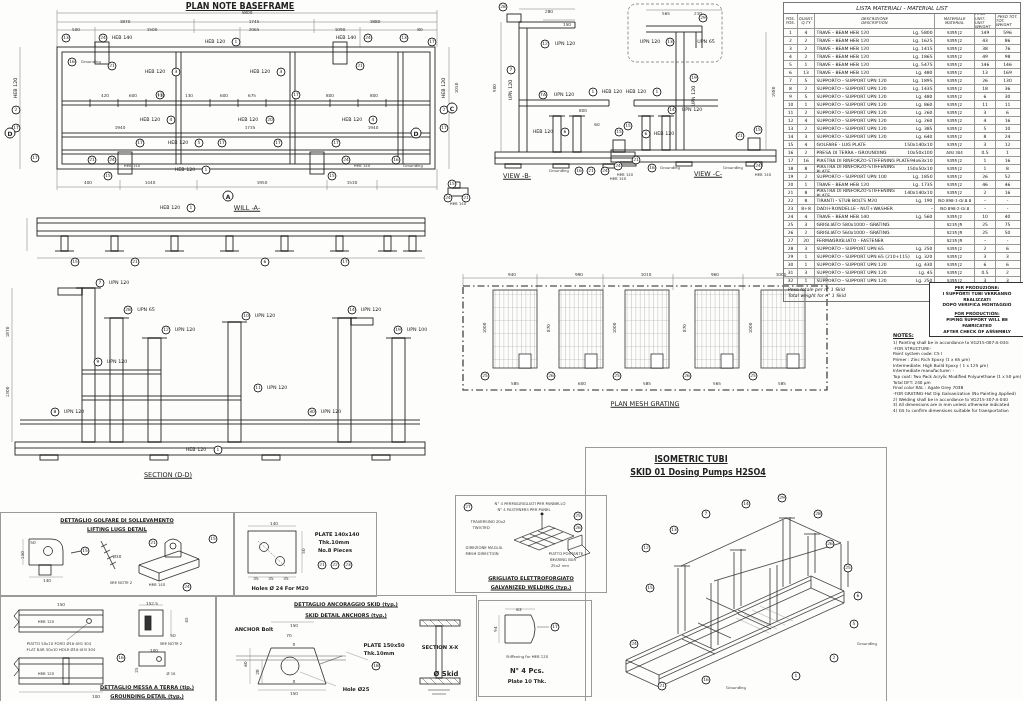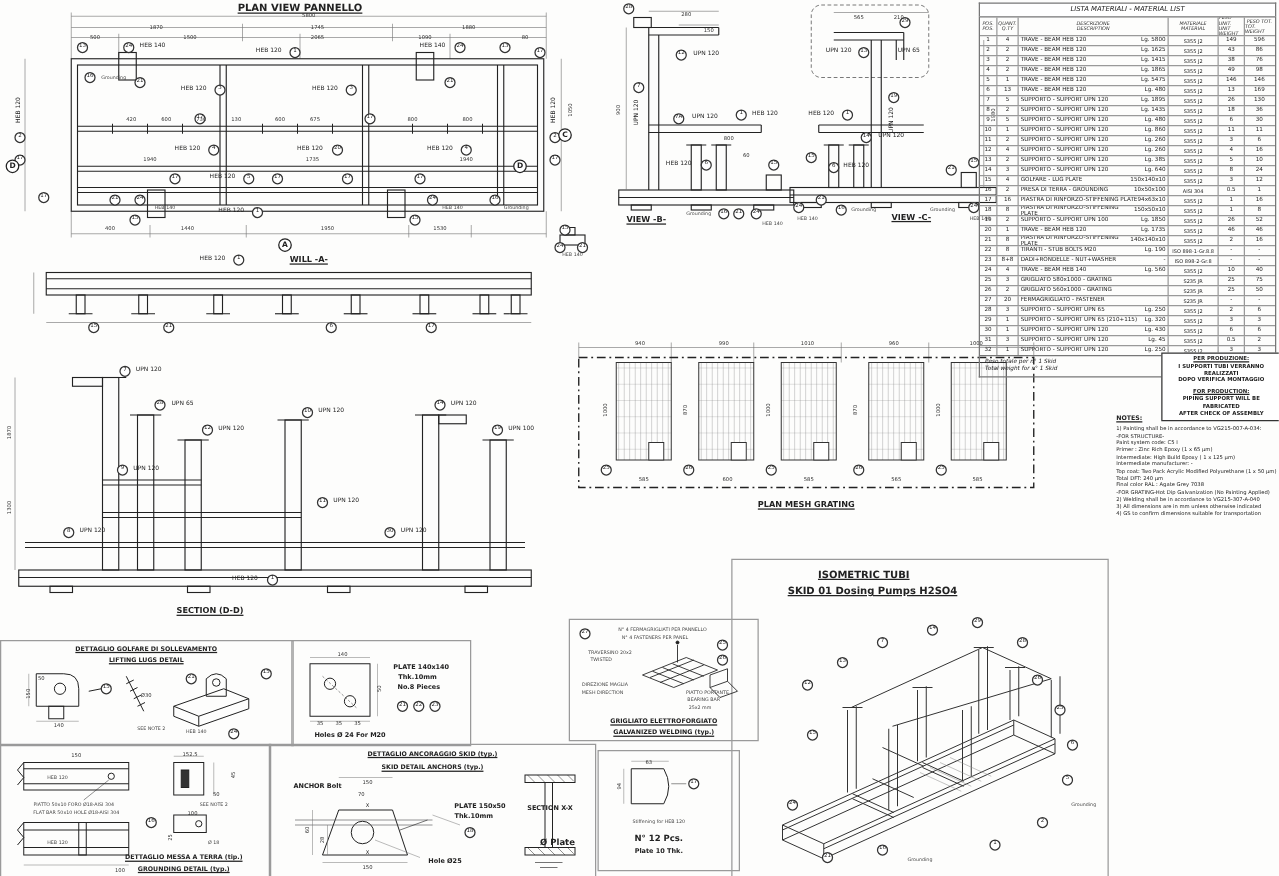--- a/index.html
+++ b/index.html
@@ -8,21 +8,21 @@
   .box{border:0.8px solid #9a9a9a}
   svg{position:absolute;left:0;top:0}
   .ann{position:absolute;transform:translate(-50%,-50%);white-space:nowrap;line-height:1;color:#222}
   .ann-label{font-size:4.8px}
   .ann-tiny{font-size:3.8px;color:#444}
   .ann-dim{font-size:4.2px;color:#333}
   .ann-vdim{font-size:4.2px;color:#333;transform:translate(-50%,-50%) rotate(-90deg)}
   .ann-vlabel{font-size:4.8px;transform:translate(-50%,-50%) rotate(-90deg)}
   .ann-balloon{width:9px;height:9px;border:0.7px solid #333;border-radius:50%;font-size:4.4px;display:flex;align-items:center;justify-content:center;background:#fff;box-sizing:border-box}
   .ann-marker{width:11px;height:11px;border:0.9px solid #222;border-radius:50%;font-size:6px;font-weight:bold;display:flex;align-items:center;justify-content:center;background:#fff;box-sizing:border-box}
-  .ann-title{font-size:6.5px;font-weight:bold;text-decoration:underline}
+  .ann-title{font-size:6.5px;font-weight:normal;text-decoration:underline}
   .ann-h1{font-size:8px;font-weight:bold;text-decoration:underline}
   .ann-iso1{font-size:8px;font-weight:bold;text-decoration:underline}
   .ann-dtitle{font-size:5px;font-weight:bold;text-decoration:underline}
   .ann-label-b{font-size:5.2px;font-weight:bold}
   .ann-label-bb{font-size:6.8px;font-weight:bold}
   
   #v-table{left:783px;top:2px;width:238px;height:272px;font-size:4.5px}
   #mt-title{height:10px;display:flex;align-items:center;justify-content:center;font-style:italic;font-size:5.5px;border:0.6px solid #777;border-bottom:none;background:#fff}
   .mt-grid{display:flex;flex-direction:column;border:0.6px solid #777}
   .mt-row{display:flex;border-bottom:0.4px solid #999;height:7px;align-items:stretch}
@@ -100,21 +100,21 @@
         <line x1="118" y1="99" x2="118" y2="107"></line>
         <line x1="146" y1="99" x2="146" y2="107"></line>
       <line x1="210" y1="99" x2="210" y2="107"></line>
         <line x1="238" y1="99" x2="238" y2="107"></line>
         <line x1="266" y1="99" x2="266" y2="107"></line>
       <line x1="330" y1="99" x2="330" y2="107"></line>
         <line x1="358" y1="99" x2="358" y2="107"></line>
         <line x1="386" y1="99" x2="386" y2="107"></line>
     </g>
   </svg>
-<div class="ann ann-h1" style="left: 240px; top: 7px;">PLAN VIEW PANNELLO</div>
+<div class="ann ann-h1" style="left: 240px; top: 7px;">PLAN NOTE BASEFRAME</div>
     <div class="ann ann-dim" style="left: 247px; top: 13px;">5800</div>
     <div class="ann ann-dim" style="left: 125px; top: 22px;">1870</div>
     <div class="ann ann-dim" style="left: 254px; top: 22px;">1745</div>
     <div class="ann ann-dim" style="left: 375px; top: 22px;">1880</div>
     <div class="ann ann-dim" style="left: 76px; top: 30px;">500</div>
     <div class="ann ann-dim" style="left: 152px; top: 30px;">1500</div>
     <div class="ann ann-dim" style="left: 254px; top: 30px;">2065</div>
     <div class="ann ann-dim" style="left: 340px; top: 30px;">1090</div>
     <div class="ann ann-dim" style="left: 420px; top: 30px;">80</div>
     <div class="ann ann-balloon" style="left: 66px; top: 38px;">13</div>
@@ -222,21 +222,21 @@
   </svg>
 <div class="ann ann-label" style="left: 155px; top: 8px;">HEB 120</div>
     <div class="ann ann-balloon" style="left: 176px; top: 8px;">1</div>
     <div class="ann ann-title" style="left: 232px; top: 8px;">WILL -A-</div>
     <div class="ann ann-balloon" style="left: 60px; top: 62px;">15</div>
     <div class="ann ann-balloon" style="left: 120px; top: 62px;">21</div>
     <div class="ann ann-balloon" style="left: 250px; top: 62px;">6</div>
     <div class="ann ann-balloon" style="left: 330px; top: 62px;">17</div>
   </div>
 
-<div class="view" id="v-section" style="left:0;top:286px;width:450px;height:212px">
+<div class="view" id="v-section" style="left:0;top:272px;width:450px;height:212px">
   <svg width="450" height="212">
     <g stroke="#222" stroke-width="0.9" fill="none">
       <rect x="15" y="170" width="410" height="13"></rect>
         <line x1="15" y1="176" x2="425" y2="176"></line>
       <rect x="40" y="183" width="18" height="5"></rect>
         <rect x="150" y="183" width="18" height="5"></rect>
         <rect x="262" y="183" width="18" height="5"></rect>
         <rect x="372" y="183" width="18" height="5"></rect>
       <rect x="82" y="16" width="13" height="154"></rect>
         <line x1="76" y1="16" x2="101" y2="16"></line>
@@ -337,21 +337,21 @@
     <div class="ann ann-dim" style="left: 110px; top: 125px;">60</div>
     <div class="ann ann-balloon" style="left: 132px; top: 132px;">15</div>
     <div class="ann ann-title" style="left: 30px; top: 176px;">VIEW -B-</div>
     <div class="ann ann-tiny" style="left: 72px; top: 171px;">Grounding</div>
     <div class="ann ann-balloon" style="left: 92px; top: 171px;">16</div>
     <div class="ann ann-balloon" style="left: 104px; top: 171px;">21</div>
     <div class="ann ann-balloon" style="left: 118px; top: 171px;">24</div>
     <div class="ann ann-tiny" style="left: 131px; top: 179px;">HEB 140</div>
   </div>
 
-<div class="view" id="v-viewc" style="left:627px;top:0;width:175px;height:192px">
+<div class="view" id="v-viewc" style="left:606px;top:0;width:175px;height:192px">
   <svg width="175" height="192">
     <g stroke="#666" stroke-width="0.7" stroke-dasharray="3 2" fill="none">
       <rect x="22" y="4" width="94" height="58" rx="8"></rect>
     </g>
     <g stroke="#222" stroke-width="0.9" fill="none">
       <line x1="40" y1="26" x2="96" y2="26"></line>
         <line x1="40" y1="32" x2="96" y2="32"></line>
       <line x1="96" y1="26" x2="96" y2="48"></line>
         <line x1="90" y1="32" x2="90" y2="48"></line>
       <line x1="70" y1="32" x2="70" y2="150"></line>
@@ -1042,21 +1042,21 @@
     <div class="ann ann-dim" style="left: 78px; top: 49px;">X</div>
     <div class="ann ann-vdim" style="left: 30px; top: 68px;">60</div>
     <div class="ann ann-vdim" style="left: 42px; top: 76px;">28</div>
     <div class="ann ann-dim" style="left: 78px; top: 86px;">X</div>
     <div class="ann ann-dim" style="left: 78px; top: 98px;">150</div>
     <div class="ann ann-label-b" style="left: 168px; top: 50px;">PLATE 150x50</div>
     <div class="ann ann-label-b" style="left: 163px; top: 58px;">Thk.10mm</div>
     <div class="ann ann-balloon" style="left: 160px; top: 70px;">18</div>
     <div class="ann ann-label-b" style="left: 140px; top: 94px;">Hole Ø25</div>
     <div class="ann ann-label-b" style="left: 224px; top: 52px;">SECTION X-X</div>
-    <div class="ann ann-label-bb" style="left: 230px; top: 78px;">Ø Plate</div>
+    <div class="ann ann-label-bb" style="left: 230px; top: 78px;">Ø Skid</div>
   </div>
 
 <div class="view box" id="v-ground" style="left:0;top:595px;width:215px;height:105px">
   <svg width="215" height="105">
     <g stroke="#222" stroke-width="0.8" fill="none">
       <rect x="18" y="14" width="84" height="22"></rect>
         <line x1="18" y1="19" x2="102" y2="19"></line>
         <line x1="18" y1="31" x2="102" y2="31"></line>
       <path d="M18 14 l-5 6 5 6 -5 6"></path>
       <circle cx="88" cy="25" r="2.5"></circle>
@@ -1103,15 +1103,15 @@
     </g>
     <g stroke="#777" stroke-width="0.4" fill="none">
       <line x1="26" y1="8" x2="56" y2="8"></line>
         <line x1="20" y1="14" x2="20" y2="42"></line>
     </g>
   </svg>
 <div class="ann ann-dim" style="left: 40px; top: 9px;">63</div>
     <div class="ann ann-vdim" style="left: 17px; top: 28px;">94</div>
     <div class="ann ann-balloon" style="left: 76px; top: 26px;">17</div>
     <div class="ann ann-tiny" style="left: 48px; top: 56px;">Stiffening for HEB 120</div>
-    <div class="ann ann-label-bb" style="left: 48px; top: 70px;">N° 12 Pcs.</div>
+    <div class="ann ann-label-bb" style="left: 48px; top: 70px;">N° 4 Pcs.</div>
     <div class="ann ann-label-b" style="left: 48px; top: 81px;">Plate 10 Thk.</div>
   </div>
 
 </body></html>

